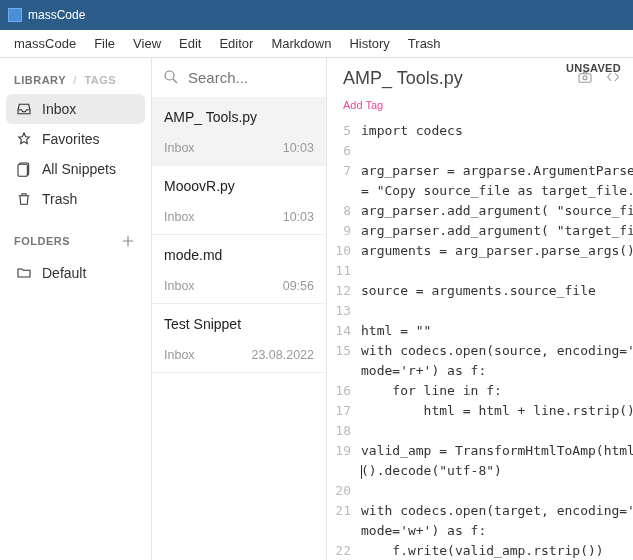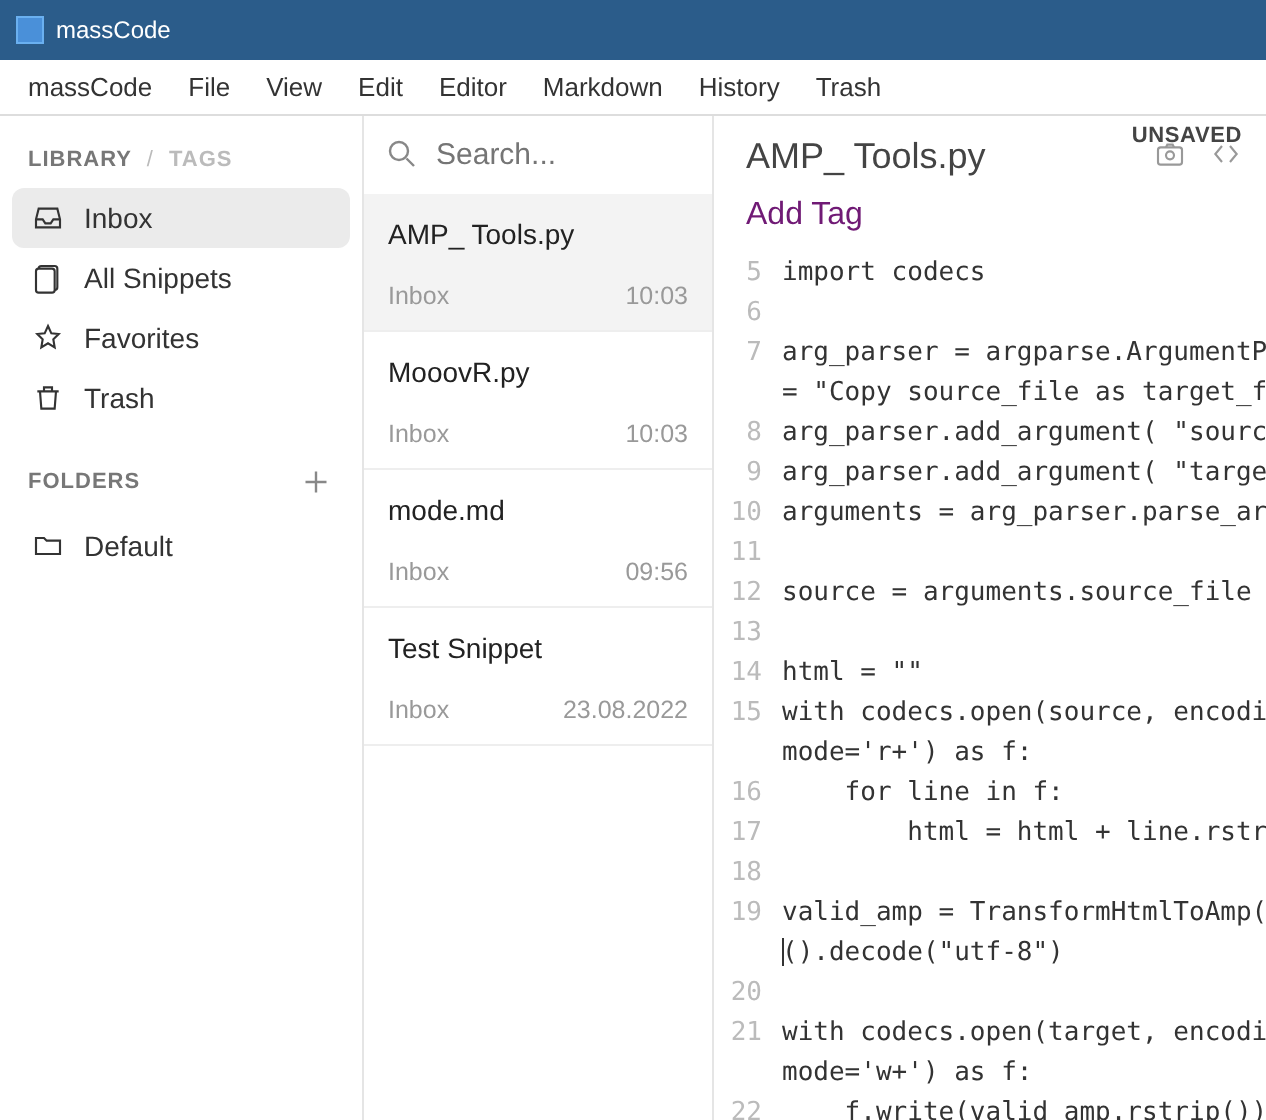--- a/index.html
+++ b/index.html
@@ -3,21 +3,21 @@
 <meta charset="utf-8">
 <style>
   * { box-sizing: border-box; margin: 0; padding: 0; }
   html, body { width: 633px; height: 560px; overflow: hidden; font-family: -apple-system, "Segoe UI", Arial, sans-serif; font-size: 14px; color: #333; background: #fff; }
   .titlebar { height: 30px; background: #2b5c8a; color: #fff; display: flex; align-items: center; padding: 0 8px; gap: 6px; }
   .titlebar .logo { width: 14px; height: 14px; background: #4a90d9; border: 1px solid #6ab0f0; }
   .titlebar .title { font-size: 12px; }
   .menubar { height: 28px; background: #fff; border-bottom: 1px solid #ddd; display: flex; align-items: center; padding: 0 6px; gap: 2px; font-size: 13px; color: #333; }
   .menubar .menuitem { padding: 4px 8px; cursor: default; }
   .app { display: flex; height: calc(560px - 30px - 28px); }
-  .sidebar { width: 182px; border-right: 1px solid #e5e5e5; padding: 10px 6px; display: flex; flex-direction: column; gap: 4px; }
+  .sidebar { width: 152px; border-right: 1px solid #e5e5e5; padding: 10px 6px; display: flex; flex-direction: column; gap: 4px; }
   .section-label { font-size: 11px; letter-spacing: .5px; color: #777; font-weight: 600; padding: 6px 8px 4px; display: flex; align-items: center; justify-content: space-between; }
   .section-label .slash { color: #bbb; font-weight: 400; padding: 0 4px;}
   .section-label .tags { color: #bbb; font-weight: 600;}
   .side-list .item { display: flex; align-items: center; gap: 10px; padding: 7px 10px; border-radius: 6px; font-size: 14px; color: #333; }
   .side-list .item.active { background: #ebebeb; }
   .side-list .icon { width: 16px; height: 16px; display: flex; align-items: center; justify-content: center; flex-shrink: 0; }
   .plus-btn { width: 18px; height: 18px; color: #888; }
   .snippets { width: 175px; border-right: 1px solid #e5e5e5; display: flex; flex-direction: column; }
   .searchbar { display: flex; padding: 10px 12px 10px 8px; gap: 8px; border-bottom: 1px solid transparent; }
   .searchbar .search-icon { width: 18px; height: 18px; color: #888; flex-shrink: 0; margin-left: 2px;}
@@ -26,21 +26,21 @@
   .snip-list .snip { padding: 12px 12px 10px; border-bottom: 1px solid #eee; }
   .snip.sel { background: #f3f3f3; }
   .snip-title { font-size: 14px; color: #222; margin-bottom: 16px; }
   .snip-meta { display: flex; justify-content: space-between; font-size: 12.5px; color: #999; }
   .editor { flex: 1; display: flex; flex-direction: column; overflow: hidden; }
   .ed-head { display: flex; align-items: center; padding: 10px 12px 6px 16px; gap: 8px; }
   .ed-title { flex: 1; font-size: 18px; color: #444; font-weight: 400; }
   .ed-icons { display: flex; gap: 12px; color: #999; }
   .ed-icons svg { width: 16px; height: 16px; }
   .unsaved { position: absolute; right: 12px; top: 60px; font-size: 11px; font-weight: 700; color: #444; letter-spacing: .3px; padding: 2px 0 2px 4px;}
-  .tagbar { padding: 4px 16px 10px; font-size: 16px; color: #701a75; }
+  .tagbar { padding: 4px 16px 10px; font-size: 11px; color: #ec4899; }
   .code { flex: 1; overflow: hidden; font-family: "Consolas", "Menlo", monospace; font-size: 13px; line-height: 20px; padding-left: 6px; }
   .code-row { display: flex; }
   .gutter { width: 28px; text-align: right; color: #bbb; padding-right: 10px; flex-shrink: 0; user-select: none; }
   .code-text { white-space: pre; color: #333; }
   .cursor { display:inline-block; width:1px; height:14px; background:#333; vertical-align: middle; margin-right: -1px;}
   svg { stroke: currentColor; fill: none; stroke-width: 1.6; }
 </style>
 </head>
 <body>
 
@@ -77,33 +77,33 @@
             <svg viewBox="0 0 24 24">
               <path d="M3 13h5l2 3h4l2-3h5"></path>
               <path d="M5 5h14l2 8v6H3v-6z"></path>
             </svg>
           </span>
         <span>Inbox</span>
       </div>
       <div class="item">
         <span class="icon">
             <svg viewBox="0 0 24 24">
+              <path d="M12 3l2.5 5.5L20 9l-4 4 1 6-5-3-5 3 1-6-4-4 5.5-.5z"></path>
+            </svg>
+          </span>
+        <span>Favorites</span>
+      </div>
+      <div class="item">
+        <span class="icon">
+            <svg viewBox="0 0 24 24">
               <rect x="5" y="3" width="14" height="18" rx="2"></rect>
               <rect x="3" y="5" width="14" height="18" rx="2" fill="#fff"></rect>
             </svg>
           </span>
         <span>All Snippets</span>
-      </div>
-      <div class="item">
-        <span class="icon">
-            <svg viewBox="0 0 24 24">
-              <path d="M12 3l2.5 5.5L20 9l-4 4 1 6-5-3-5 3 1-6-4-4 5.5-.5z"></path>
-            </svg>
-          </span>
-        <span>Favorites</span>
       </div>
       <div class="item">
         <span class="icon">
             <svg viewBox="0 0 24 24">
               <path d="M4 7h16M9 7V4h6v3M6 7l1 13h10l1-13"></path>
             </svg>
           </span>
         <span>Trash</span>
       </div>
     </div>

